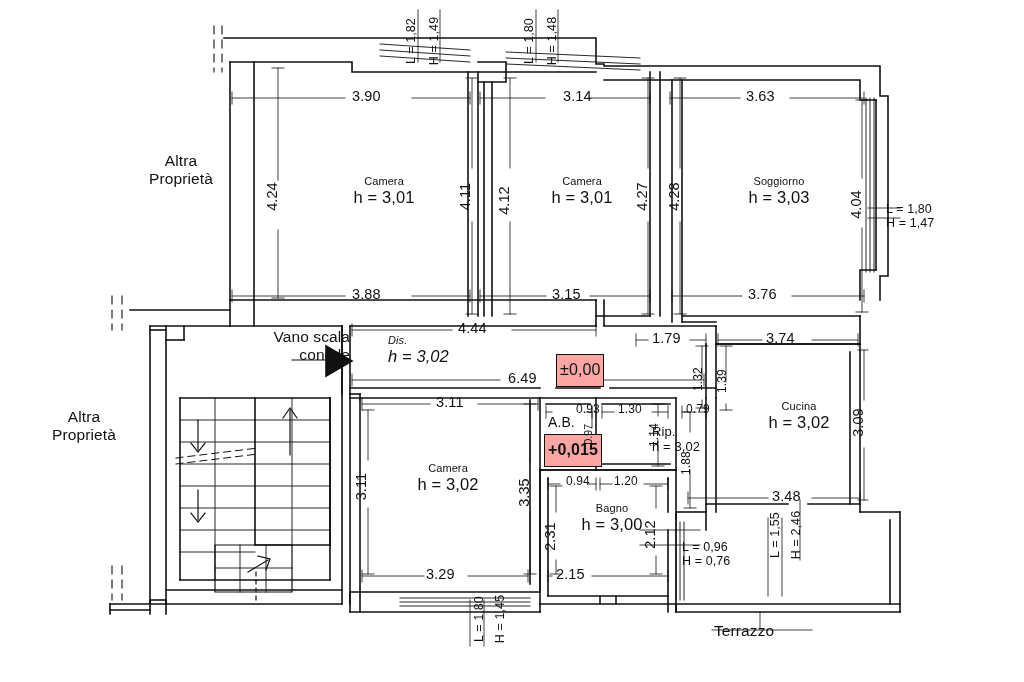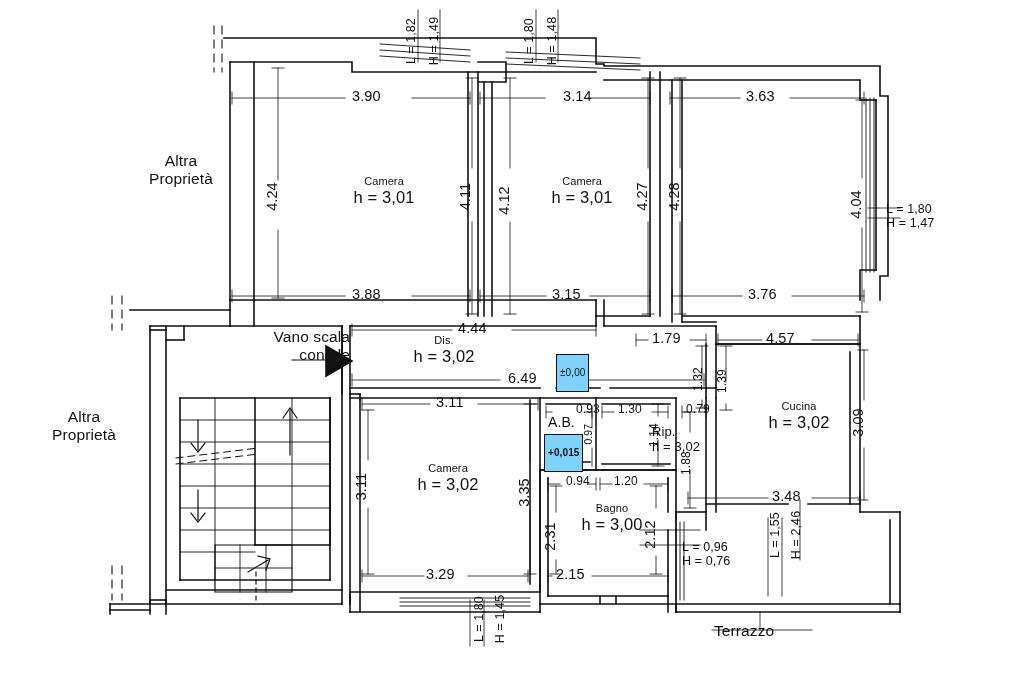--- a/index.html
+++ b/index.html
@@ -26,23 +26,23 @@
   .room-name{font-size:11px;}
   .room-h{font-size:16.5px;}
   .room-block{text-align:center;}
   .ext-note{font-size:15.5px;text-align:center;}
   .dim{font-size:14.5px;}
   .rot90{transform:rotate(-90deg);}
   .small{font-size:12px;}
   .tiny{font-size:10.5px;}
   .boxed{
     border:1px solid #111;
-    padding:12px 3px;
-    font-size:10px;
-    background:#7dd3fc;
+    padding:6px 3px;
+    font-size:16px;
+    background:#fca5a5;
   }
   .opening{font-size:12.5px;line-height:1.12;}
   .opening-v{font-size:12.5px;line-height:1.12;}
 </style>
 </head>
 <body>
 
 <div id="plan-root">
 
   <svg id="plan-svg" viewBox="0 0 1024 682">
@@ -474,23 +474,25 @@
     <div class="room-name">Camera</div>
     <div class="room-h">h = 3,01</div>
   </div>
 
   <div class="lbl room-block" style="left:514px;top:175px;width:136px;">
     <div class="room-name">Camera</div>
     <div class="room-h">h = 3,01</div>
   </div>
 
   <div class="lbl room-block" style="left:706px;top:175px;width:146px;">
-  </div>
-
-  <div class="lbl room-block" style="left:388px;top:334px;width:112px;text-align:center;">
+    <div class="room-name">Soggiorno</div>
+    <div class="room-h">h = 3,03</div>
+  </div>
+
+  <div class="lbl room-block" style="left:388px;top:334px;width:112px;text-align:left;font-style:italic;">
     <div class="room-name">Dis.</div>
     <div class="room-h">h = 3,02</div>
   </div>
 
   <div class="lbl room-block" style="left:740px;top:400px;width:118px;">
     <div class="room-name">Cucina</div>
     <div class="room-h">h = 3,02</div>
   </div>
 
   <div class="lbl room-block" style="left:386px;top:462px;width:124px;">
@@ -516,21 +518,21 @@
   <div class="lbl dim" style="left:352px;top:88px;">3.90</div>
   <div class="lbl dim" style="left:563px;top:88px;">3.14</div>
   <div class="lbl dim" style="left:746px;top:88px;">3.63</div>
 
   <div class="lbl dim" style="left:352px;top:286px;">3.88</div>
   <div class="lbl dim" style="left:552px;top:286px;">3.15</div>
   <div class="lbl dim" style="left:748px;top:286px;">3.76</div>
 
   <div class="lbl dim" style="left:458px;top:320px;">4.44</div>
   <div class="lbl dim" style="left:652px;top:330px;">1.79</div>
-  <div class="lbl dim" style="left:766px;top:330px;">4.57</div>
+  <div class="lbl dim" style="left:766px;top:330px;">3.74</div>
   <div class="lbl dim" style="left:508px;top:370px;">6.49</div>
 
   <div class="lbl dim" style="left:436px;top:394px;">3.11</div>
   <div class="lbl small" style="left:552px;top:402px;padding-left:24px;">0.93</div>
   <div class="lbl small" style="left:618px;top:402px;">1.30</div>
   <div class="lbl small" style="left:686px;top:402px;">0.79</div>
   <div class="lbl small" style="left:558px;top:474px;margin-left:8px;">0.94</div>
   <div class="lbl small" style="left:614px;top:474px;">1.20</div>
 
   <div class="lbl dim" style="left:426px;top:566px;">3.29</div>

